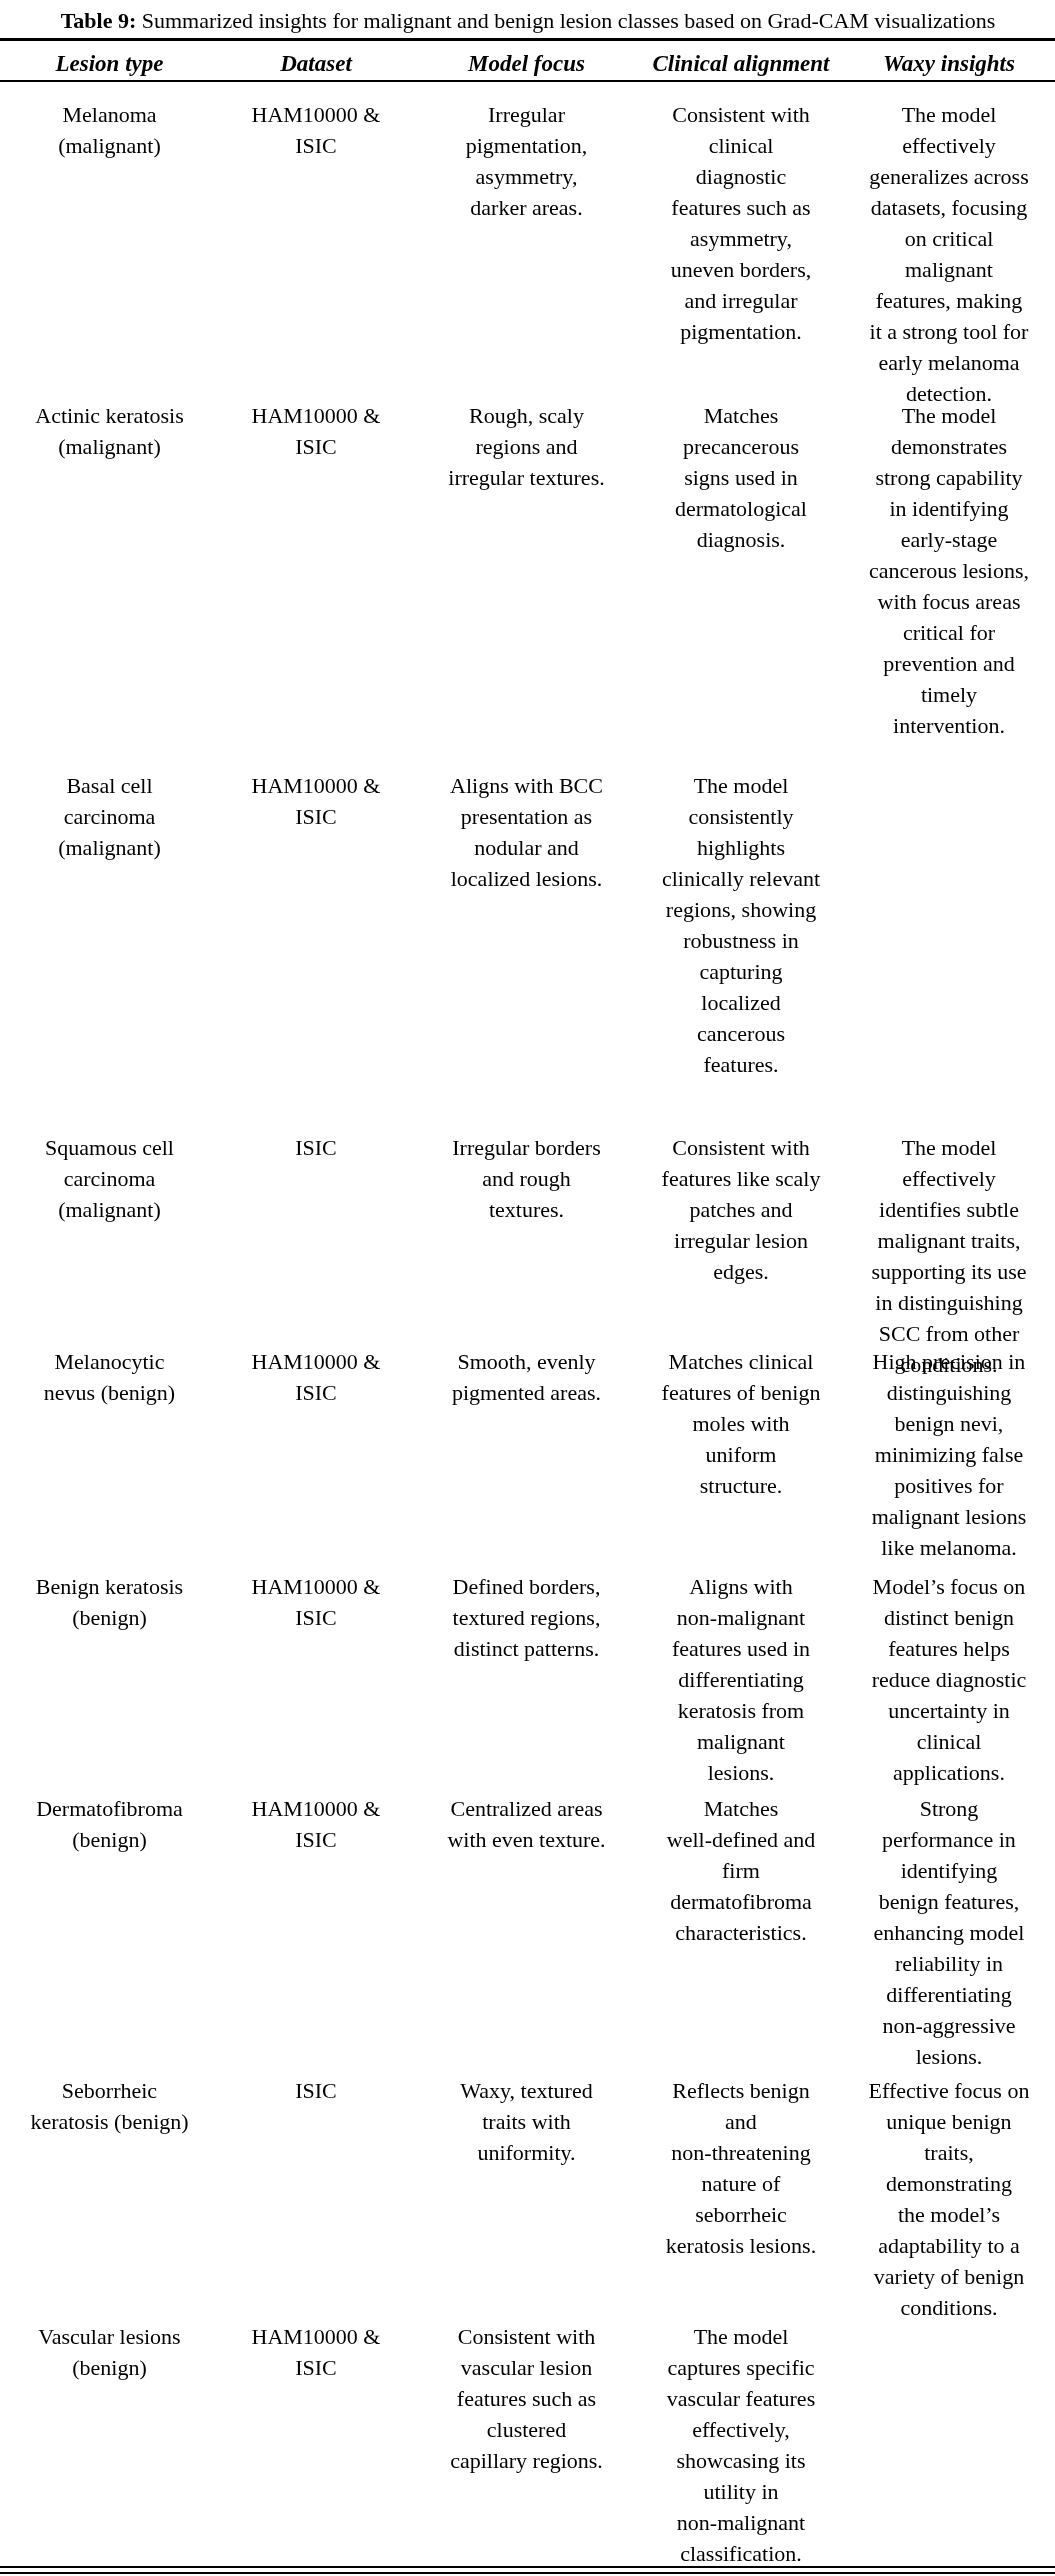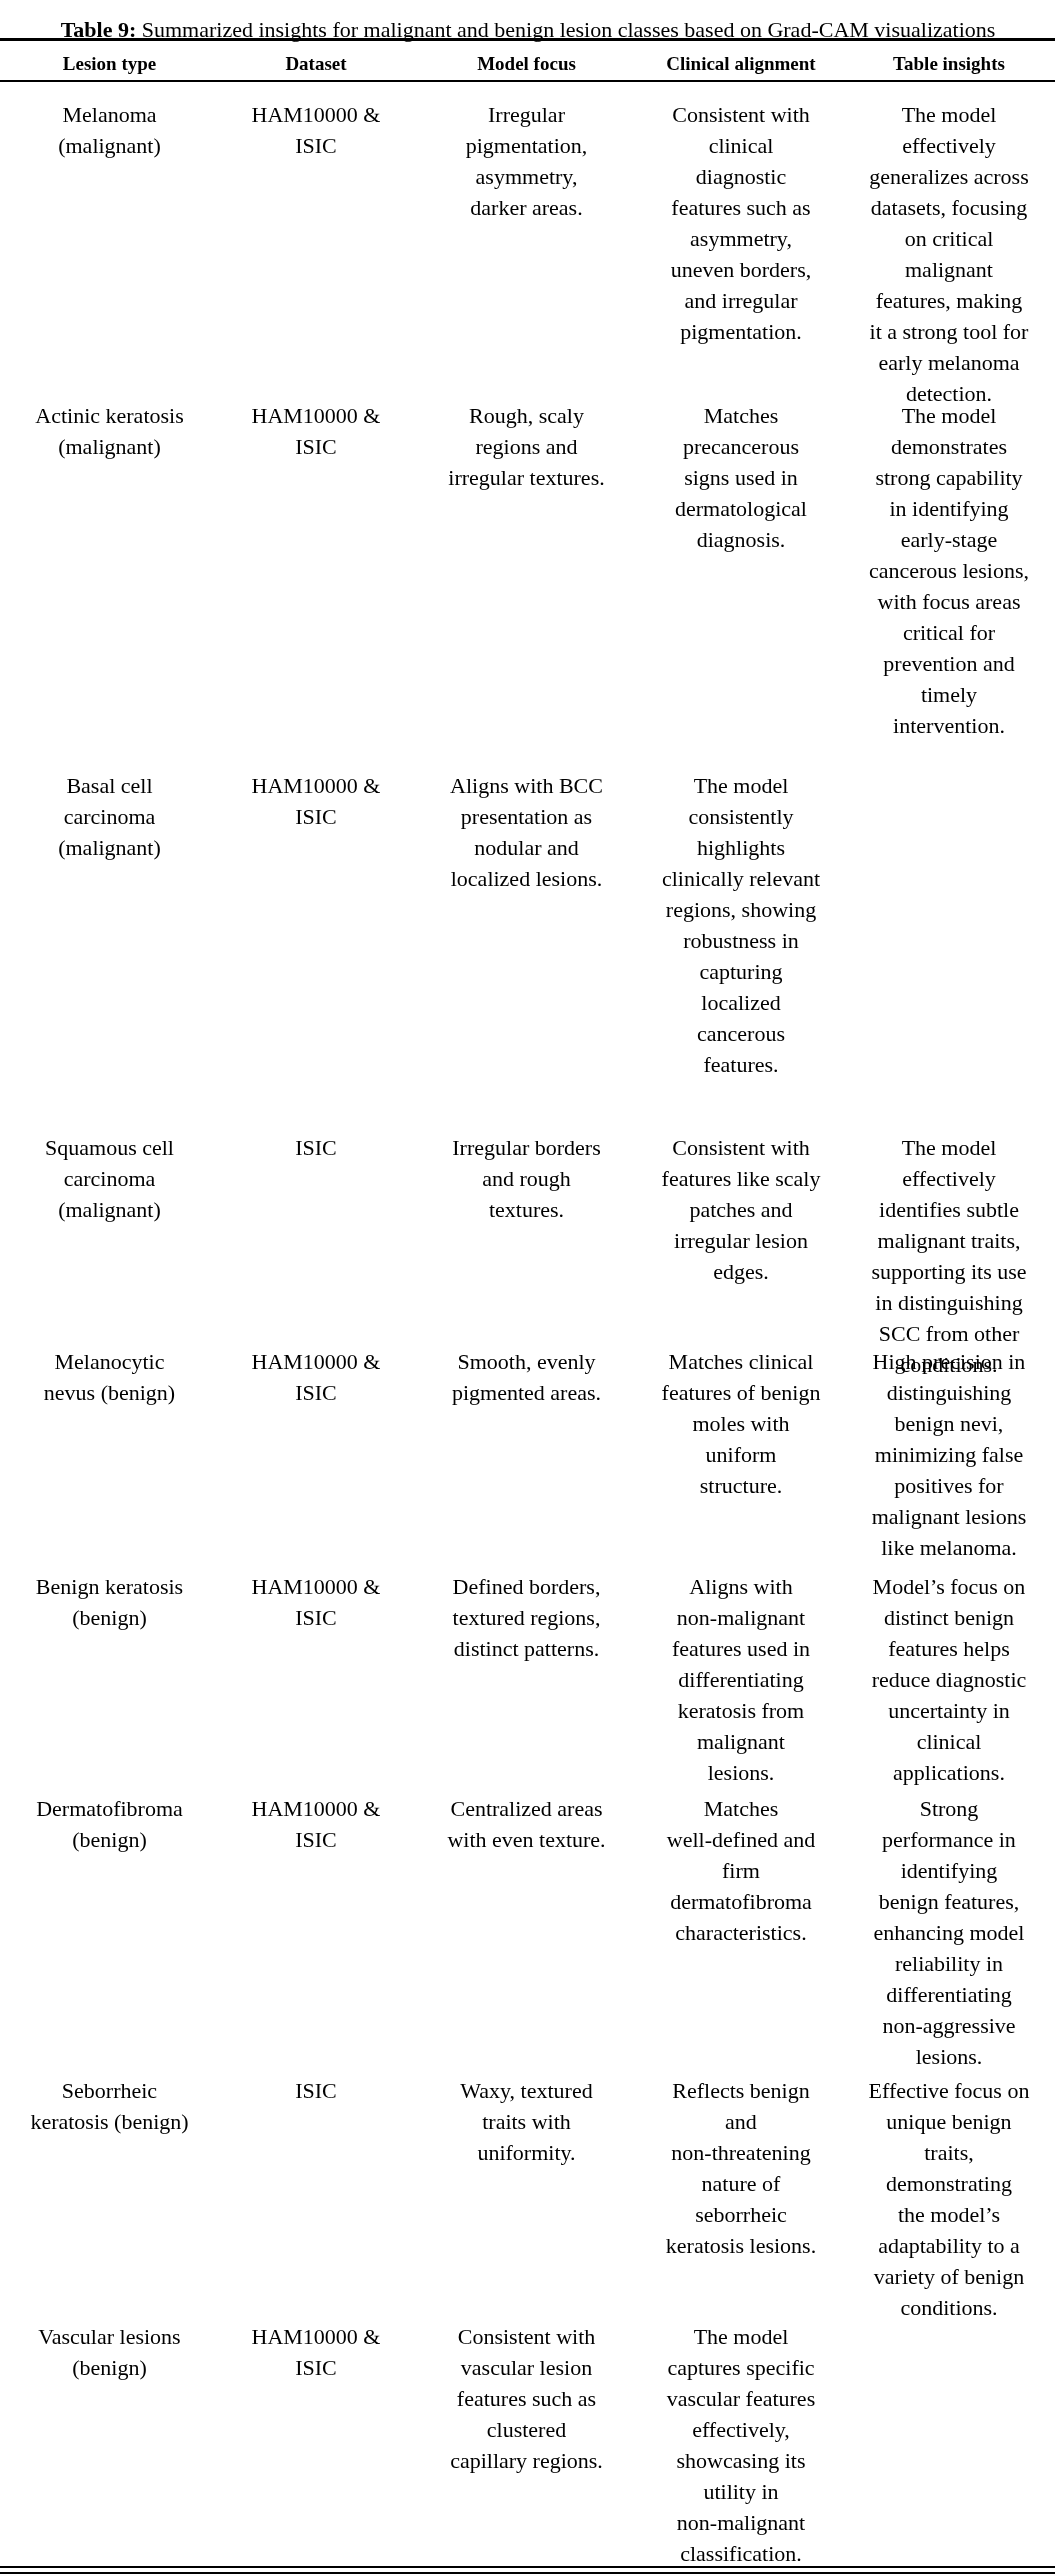--- a/index.html
+++ b/index.html
@@ -9,21 +9,21 @@
     height: 2576px;
     background: #ffffff;
     color: #000000;
     font-family: "Liberation Serif", "DejaVu Serif", serif;
     font-size: 22px;
     line-height: 31px;
     overflow: hidden;
   }
   .caption {
     position: absolute;
-    top: 14px;
+    top: 5px;
     left: 0;
     width: 1056px;
     text-align: center;
     white-space: nowrap;
   }
   .cap-label { font-weight: bold; }
   .rule {
     position: absolute;
     left: 0;
     width: 1056px;
@@ -41,21 +41,21 @@
     grid-template-columns: 219px 194px 227px 202px 214px;
     align-items: start;
   }
   .cell {
     text-align: center;
     white-space: pre-line;
     padding: 0 3.3px;
     box-sizing: border-box;
   }
   .header-row { top: 48px; }
-  .header-row .cell { font-weight: bold; font-size: 19px; }
+  .header-row .cell { font-weight: bold; font-size: 23px; font-style: italic; }
   .row-1 { top: 99px; }
   .row-2 { top: 400px; }
   .row-3 { top: 770px; }
   .row-4 { top: 1132px; }
   .row-5 { top: 1346px; }
   .row-6 { top: 1571px; }
   .row-7 { top: 1793px; }
   .row-8 { top: 2075px; }
   .row-9 { top: 2321px; }
 </style>
@@ -66,21 +66,21 @@
 
   <div class="caption"><span class="cap-label">Table 9:</span> <span>Summarized insights for malignant and benign lesion classes based on Grad-CAM visualizations</span></div>
 
   <div class="rule rule-top"></div>
 
   <div class="grid header-row">
     <div class="cell">Lesion type</div>
     <div class="cell">Dataset</div>
     <div class="cell">Model focus</div>
     <div class="cell">Clinical alignment</div>
-    <div class="cell">Table insights</div>
+    <div class="cell">Waxy insights</div>
   </div>
 
   <div class="rule rule-mid"></div>
 
   <div class="grid row-1">
     <div class="cell">Melanoma
 (malignant)</div>
     <div class="cell">HAM10000 &amp;
 ISIC</div>
     <div class="cell">Irregular

